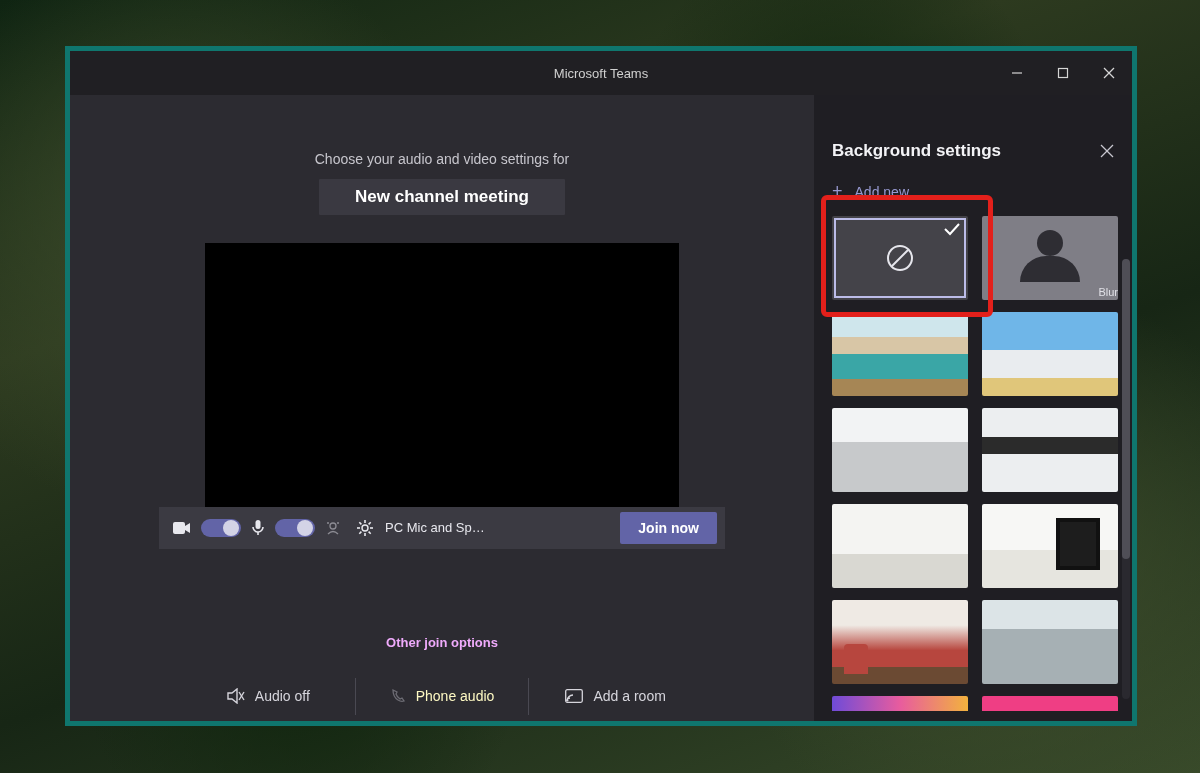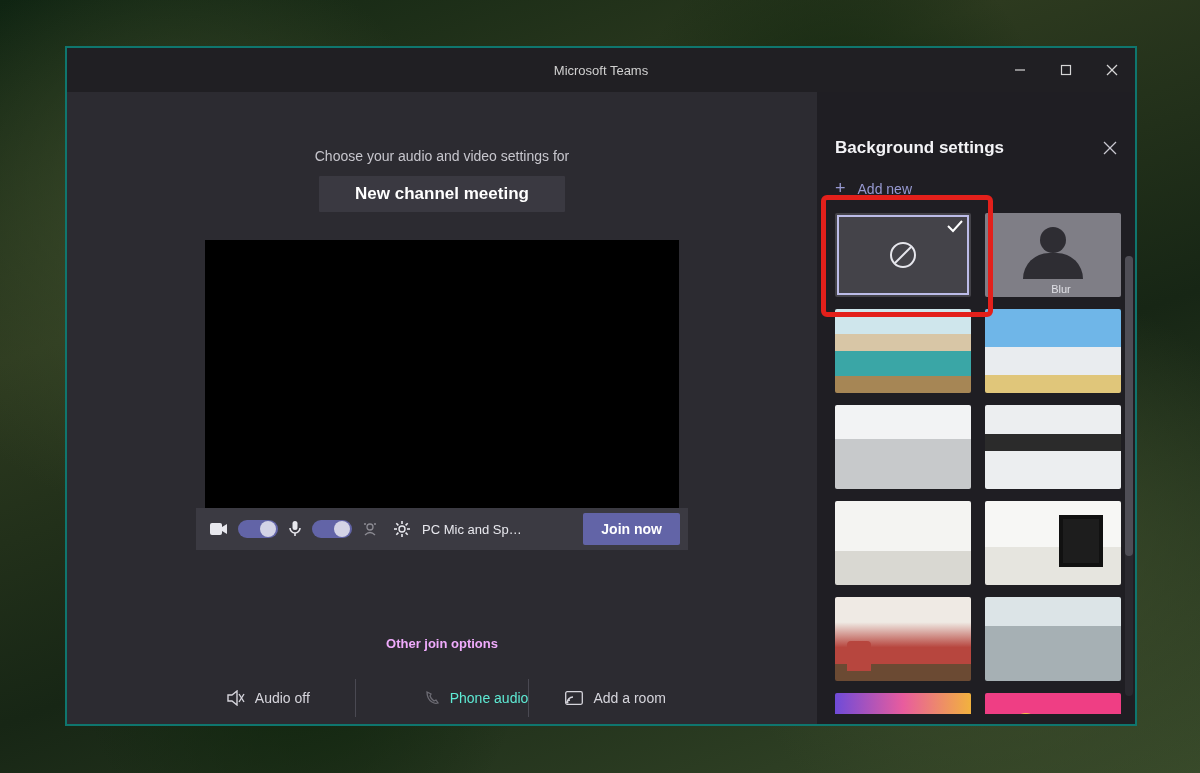--- a/index.html
+++ b/index.html
@@ -8,57 +8,57 @@
     background:
       radial-gradient(circle at 15% 30%, #3b4a2a 0%, rgba(0,0,0,0) 25%),
       radial-gradient(circle at 85% 75%, #3b4a2a 0%, rgba(0,0,0,0) 25%),
       radial-gradient(circle at 25% 85%, #11260f 0%, rgba(0,0,0,0) 20%),
       radial-gradient(circle at 70% 18%, #11260f 0%, rgba(0,0,0,0) 20%),
       linear-gradient(160deg, #0f2412 0%, #2d3a1f 30%, #172615 60%, #384a2a 100%);
     position: relative;
   }
   .window {
     position: absolute; left: 65px; top: 46px; width: 1072px; height: 680px;
-    background: #2b2b31; border: 2px solid #0f766e; display: flex; flex-direction: column;
+    background: #2b2b31; border: 5px solid #0f766e; display: flex; flex-direction: column;
   }
   .titlebar { height: 44px; background: #201f23; display: flex; align-items: center; position: relative; }
   .titlebar .title { color: #d0d0d0; font-size: 13px; margin: 0 auto; }
   .win-controls { position: absolute; right: 0; top: 0; height: 44px; display: flex; }
   .win-btn { width: 46px; display: flex; align-items: center; justify-content: center; color: #d5d5d5; font-size: 12px; }
   .body { flex: 1; display: flex; background: #2c2b31; min-height: 0; }
   .main { flex: 1; background: #2c2b31; padding-top: 56px; display: flex; flex-direction: column; align-items: center; position: relative; }
   .main .prompt { color: #c7c6cd; font-size: 14px; }
   .meeting-title { margin-top: 12px; background: #3a3941; color: #fff; font-weight: 700; font-size: 17px; padding: 8px 36px; border-radius: 1px; }
   .preview { margin-top: 28px; width: 474px; height: 268px; background: #000; }
-  .controls { width: 492px; height: 42px; background: #3b3a42; display: flex; align-items: center; gap: 10px; padding: 0 8px 0 14px; }
+  .controls { width: 566px; height: 42px; background: #3b3a42; display: flex; align-items: center; gap: 10px; padding: 0 8px 0 14px; }
   .icon { color: #e8e8ee; display: inline-flex; align-items: center; justify-content: center; }
   .toggle { width: 40px; height: 18px; border-radius: 9px; background: #6264a7; position: relative; }
   .toggle .knob { position: absolute; top: 1px; right: 2px; width: 16px; height: 16px; border-radius: 50%; background: #d3d3e6; }
   .dim-icon { color: #8c8b93; }
   .device-label { color: #e8e8ee; font-size: 13px; margin-left: 2px; max-width: 108px; white-space: nowrap; overflow: hidden; text-overflow: ellipsis; }
   .join-btn { margin-left: auto; background: #6264a7; color: #fff; font-size: 14px; padding: 8px 18px; border-radius: 2px; font-weight: bold; }
   .other-label { margin-top: 86px; color: #f0abfc; font-size: 13px; font-weight: 600; }
   .option-row { margin-top: 22px; width: 520px; height: 50px; display: flex; align-items: stretch; }
   .option { flex: 1; display: flex; align-items: center; justify-content: center; gap: 10px; color: #d6d5dc; font-size: 14px; }
-  .option.disabled { color: #5eead4; justify-content: flex-end; }
+  .option.disabled { color: #fef9c3; }
   .vdiv { width: 1px; background: #4a4952; margin: 6px 0; }
   .side { width: 318px; background: #1f1e23; display: flex; flex-direction: column; padding: 46px 10px 10px 18px; position: relative; }
   .side-head { display: flex; align-items: center; justify-content: space-between; padding-right: 8px; gap: 40px; }
   .side-title { color: #f3f3f6; font-weight: 700; font-size: 17px; }
   .close-x { color: #c8c7cf; font-size: 15px; }
   .add-new { margin-top: 20px; display: flex; align-items: center; gap: 12px; color: #9799d1; font-size: 14px; }
   .plus { font-size: 18px; font-weight: 300; color: #9799d1; }
   .grid { margin-top: 14px; display: grid; grid-template-columns: 136px 136px; grid-auto-rows: 84px; gap: 12px 14px; overflow: hidden; padding-bottom: 8px; }
   .tile { background: #444349; position: relative; overflow: hidden; border-radius: 2px; }
   .tile.selected { outline: 2px solid #bcbce8; outline-offset: -4px; }
   .check { position: absolute; top: 6px; right: 8px; color: #fff; font-size: 16px; }
   .none-circle { position: absolute; top: 50%; left: 50%; transform: translate(-50%, -50%); }
   .blur-avatar { position: absolute; top: 14px; left: 50%; transform: translateX(-50%); width: 26px; height: 26px; border-radius: 50%; background: #2e2d33; }
   .blur-body { position: absolute; bottom: 18px; left: 50%; transform: translateX(-50%); width: 60px; height: 26px; border-radius: 30px 30px 0 0; background: #2e2d33; }
-  .tile-label { position: absolute; bottom: 0; left: 16px; right: 0; text-align: center; font-size: 11px; color: #e0e0e6; padding: 2px 0; }
+  .tile-label { position: absolute; bottom: 0; left: 16px; right: 0; text-align: right; font-size: 11px; color: #e0e0e6; padding: 2px 0; }
   .tile.blur { background: #7f7e86; }
   .room-a { background: linear-gradient(#cfe6ec 0 30%, #d8c6a6 30% 50%, #3aa6a6 50% 80%, #a68655 80% 100%); }
   .room-b { background: linear-gradient(#6fb6e8 0 45%, #e9ecef 45% 78%, #e0c67a 78% 100%); }
   .room-c { background: linear-gradient(#f2f3f4 0 40%, #c7c9cb 40% 100%); }
   .room-d { background: linear-gradient(#eceef0 0 35%, #2b2b2b 35% 55%, #eceef0 55% 100%); }
   .room-e { background: linear-gradient(#f4f4f2 0 60%, #d9d8d2 60% 100%); }
   .room-f { background: linear-gradient(#f7f7f5 0 55%, #e6e5df 55% 100%); }
   .room-g { background: linear-gradient(#efeae4 0 30%, #b7463e 60% 80%, #6b4a33 80% 100%); }
   .room-h { background: linear-gradient(#dce4e7 0 35%, #a6b0b4 35% 100%); }
   .room-i { background: linear-gradient(90deg, #6f4bd8, #e85c9e, #f2b23e); }

